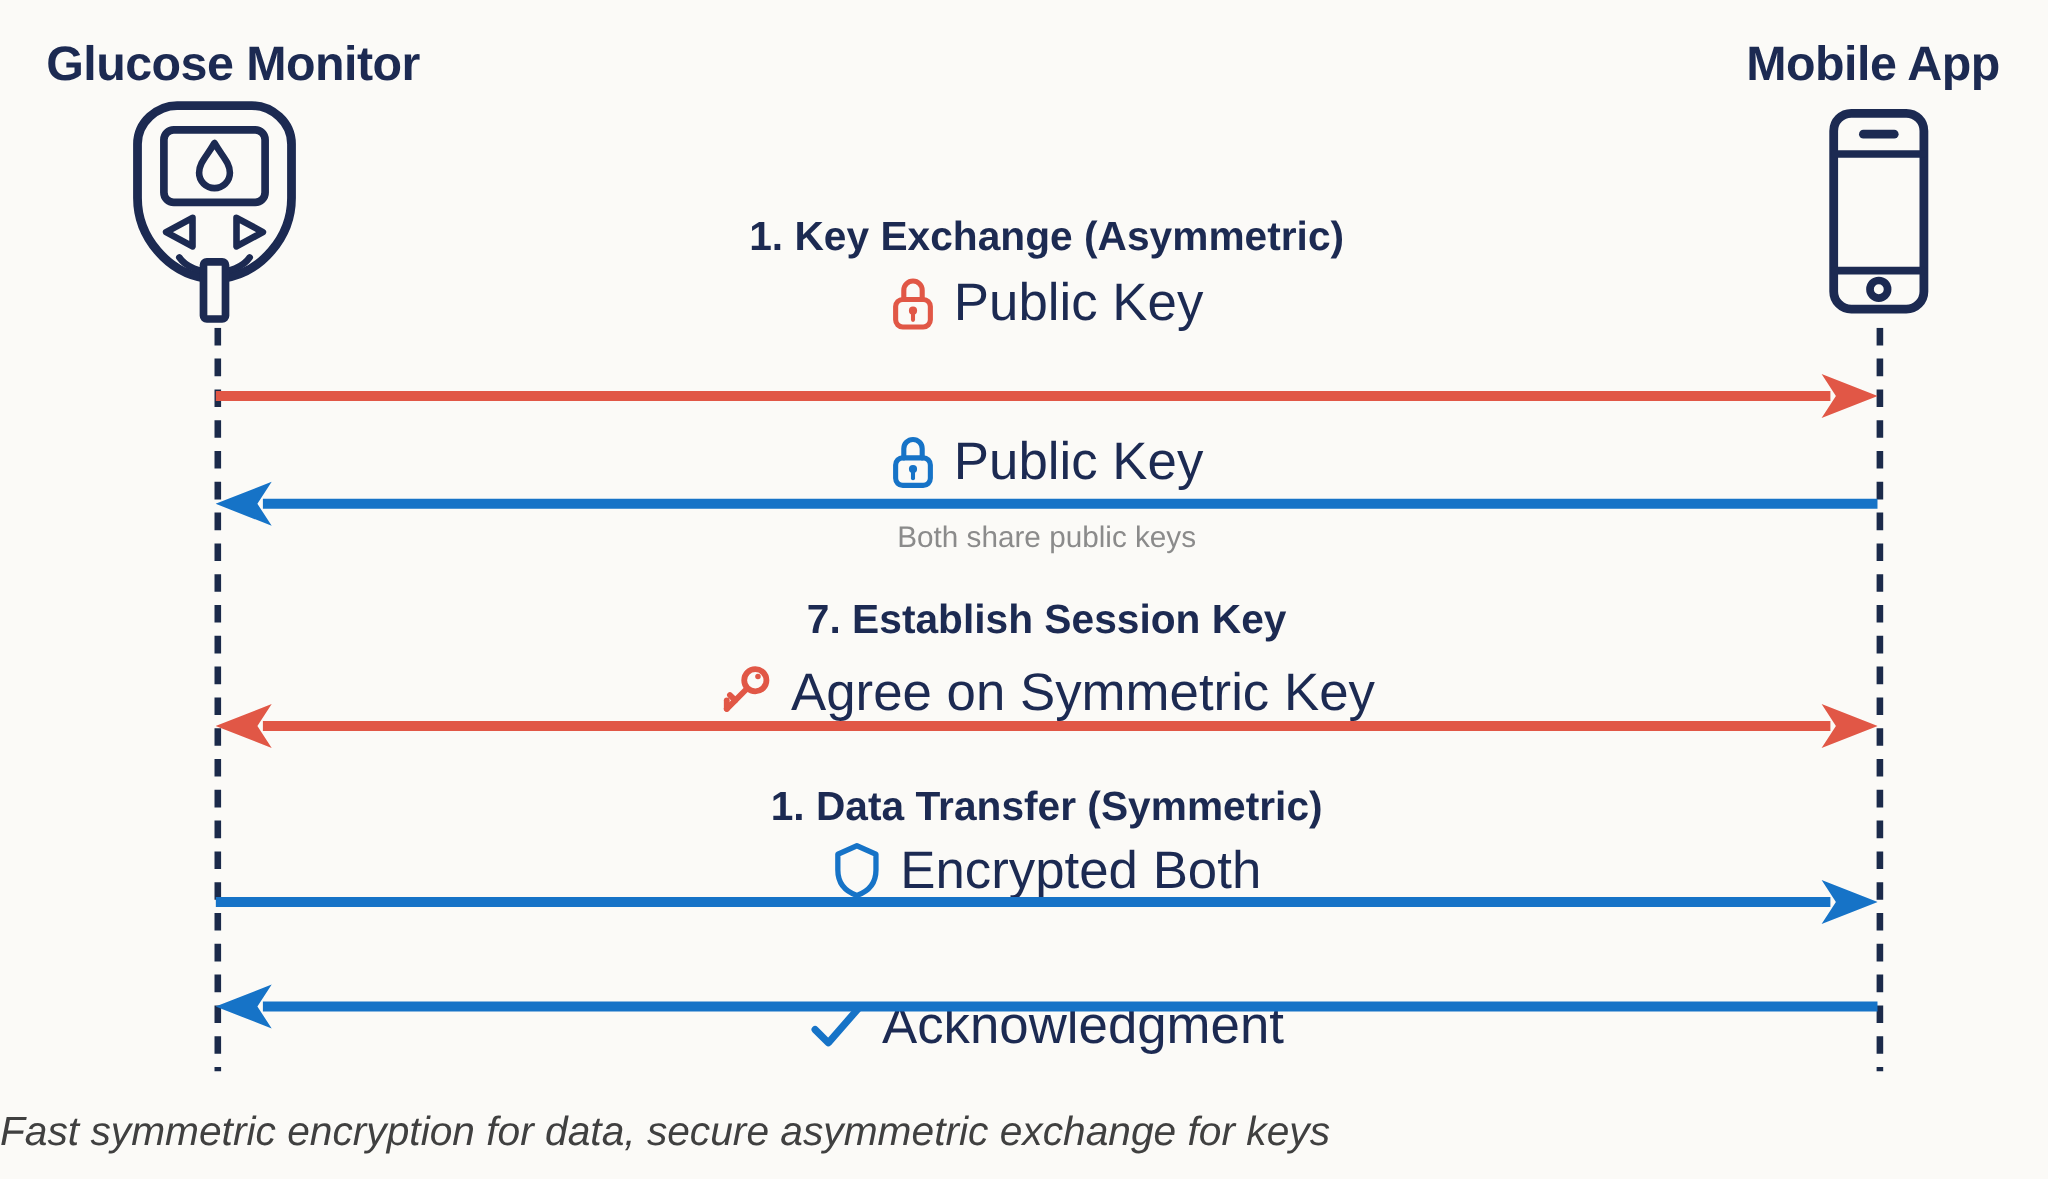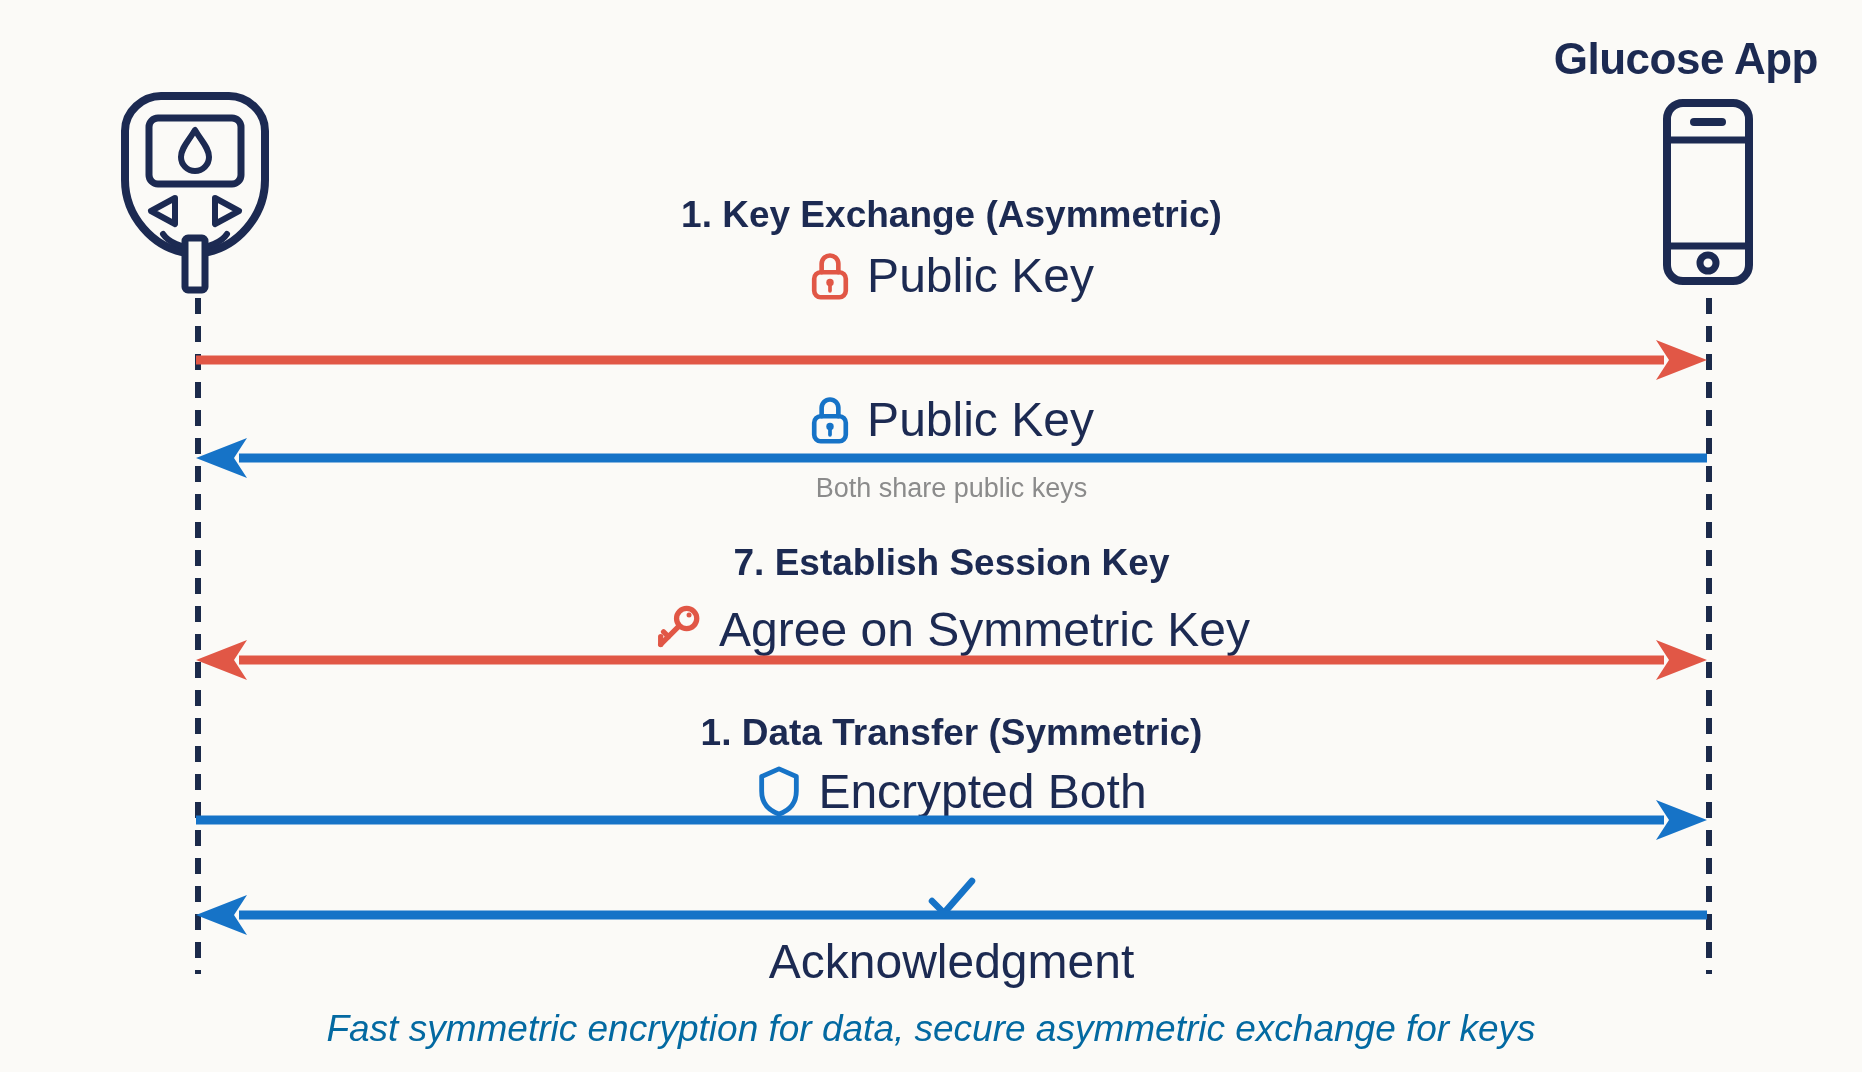--- a/index.html
+++ b/index.html
@@ -21,33 +21,34 @@
   .lifeline{position:absolute;top:298px;width:10px;height:676px;}
   .row{
     position:absolute;left:196px;width:1511px;
     display:flex;justify-content:center;align-items:center;gap:16px;
   }
   .section-title{font-size:37px;font-weight:bold;color:#1c2a52;}
   .msg-label{font-size:48px;color:#1c2a52;}
   .note-label{font-size:27px;color:#8b8b8b;}
   .caption{
     position:absolute;left:0;width:1862px;top:1008px;
-    text-align:center;font-size:37px;font-style:italic;color:#0369a1;
+    text-align:left;font-size:37px;font-style:italic;color:#404040;
   }
   .arrow{position:absolute;left:196px;width:1511px;height:44px;}
   .red{color:#e15746;}
   .blue{color:#1673c7;}
   svg{display:block;}
 </style>
 </head>
 <body>
 
 <div id="canvas">
 
-  <div class="actor-title right">Glucose App</div>
+  <div class="actor-title left">Glucose Monitor</div>
+  <div class="actor-title right">Mobile App</div>
 
   <div class="actor-icon" style="left:119px;top:90px;">
     <svg width="152" height="207" viewBox="0 0 152 207" fill="none" stroke="#1c2a52" stroke-width="8" stroke-linejoin="round" stroke-linecap="round">
       <path d="M42 6 H110 C128 6 146 21 146 41 V90 C146 126 118 158 84 163 H68 C34 158 6 126 6 90 V41 C6 21 24 6 42 6 Z"></path>
       <rect x="30" y="28" width="92" height="66" rx="9" stroke-width="7"></rect>
       <path d="M76 40 C69 52 62 58 62 67 A14 14 0 0 0 90 67 C90 58 83 52 76 40 Z" stroke-width="6"></path>
       <path d="M56 108 L32 121 L56 134 Z" stroke-width="6"></path>
       <path d="M96 108 L120 121 L96 134 Z" stroke-width="6"></path>
       <path d="M44 144 C56 162 96 162 108 144" stroke-width="6"></path>
       <rect x="66" y="148" width="20" height="52" rx="3" fill="#fbfaf7" stroke-width="7"></rect>
@@ -159,21 +160,21 @@
     <span class="msg-label">Encrypted Both</span>
   </div>
 
   <div class="arrow blue" style="top:798px;">
     <svg width="1511" height="44" viewBox="0 0 1511 44">
       <line x1="0" y1="22" x2="1468" y2="22" stroke="currentColor" stroke-width="9"></line>
       <polygon points="1511,22 1460,2 1473,22 1460,42" fill="currentColor"></polygon>
     </svg>
   </div>
 
-  <div class="row" style="top:907px;height:50px;flex-direction:column;">
+  <div class="row" style="top:907px;height:50px;">
     <span class="blue">
       <svg width="50" height="42" viewBox="0 0 50 42" fill="none" stroke="currentColor" stroke-width="6.5" stroke-linecap="round" stroke-linejoin="round">
         <polyline points="5,25 17,37 45,5"></polyline>
       </svg>
     </span>
     <span class="msg-label">Acknowledgment</span>
   </div>
 
   <div class="arrow blue" style="top:893px;">
     <svg width="1511" height="44" viewBox="0 0 1511 44">

